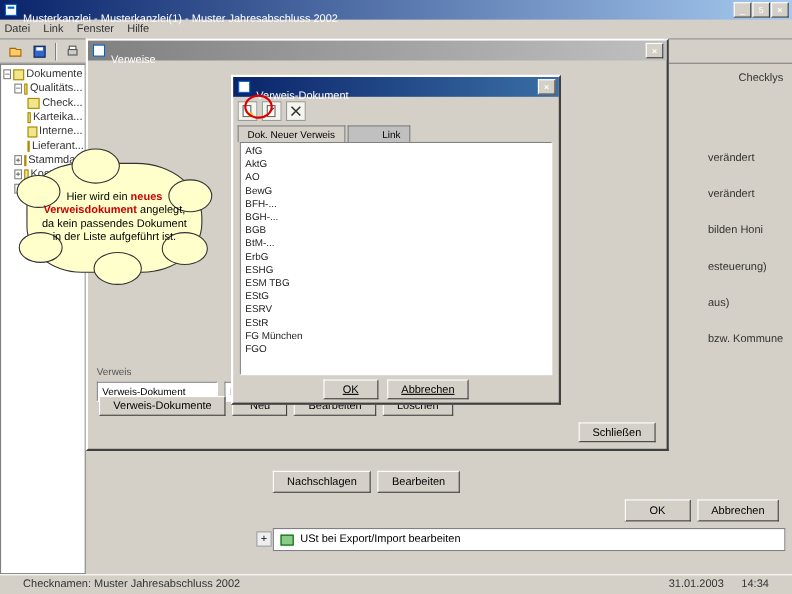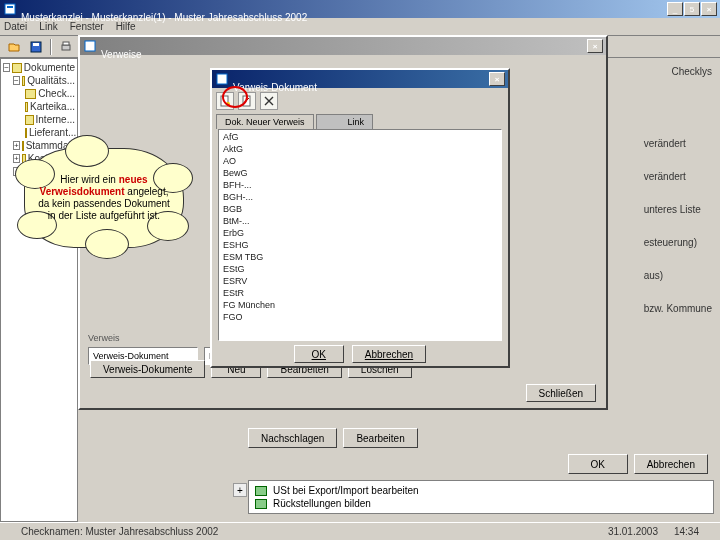--- a/index.html
+++ b/index.html
@@ -191,21 +191,21 @@
         <span class="tree-box">+</span>
         <span class="tree-folder"></span>
         <span>SWS</span>
       </div>
   </div>
   <div class="right-area">
     <div class="checklist-label">Checklys</div>
     <div class="right-items">
       <div>verändert</div>
       <div>verändert</div>
-      <div>unteres Liste</div>
+      <div>bilden Honi</div>
       <div>esteuerung)</div>
       <div>aus)</div>
       <div>bzw. Kommune</div>
     </div>
   </div>
 </div>
 
 <div class="dialog" id="dlg-back">
   <div class="titlebar" style="background:linear-gradient(to right,#808080,#c0c0c0);">
     <span class="icon">
@@ -321,24 +321,20 @@
   <div class="btn">OK</div>
   <div class="btn">Abbrechen</div>
 </div>
 
 <div style="position:absolute; left:248px; top:480px; right:6px; background:#fff; border:1px solid #808080; padding:3px 6px;">
   <div style="position:absolute; left:-16px; top:2px; width:14px; height:14px; border:1px solid #999; background:#eee; display:flex; align-items:center; justify-content:center; font-size:10px;">+</div>
   <div class="chk-row">
       <span class="flag"></span>
       <span>USt bei Export/Import bearbeiten</span>
     </div>
-  <div class="chk-row">
-      <span class="flag"></span>
-      <span>Rückstellungen bilden</span>
-    </div>
 </div>
 
 <div class="statusbar">
   <span>Checknamen: Muster Jahresabschluss 2002</span>
   <div class="status-right">
     <span>31.01.2003</span>
     <span>14:34</span>
   </div>
 </div>
 

